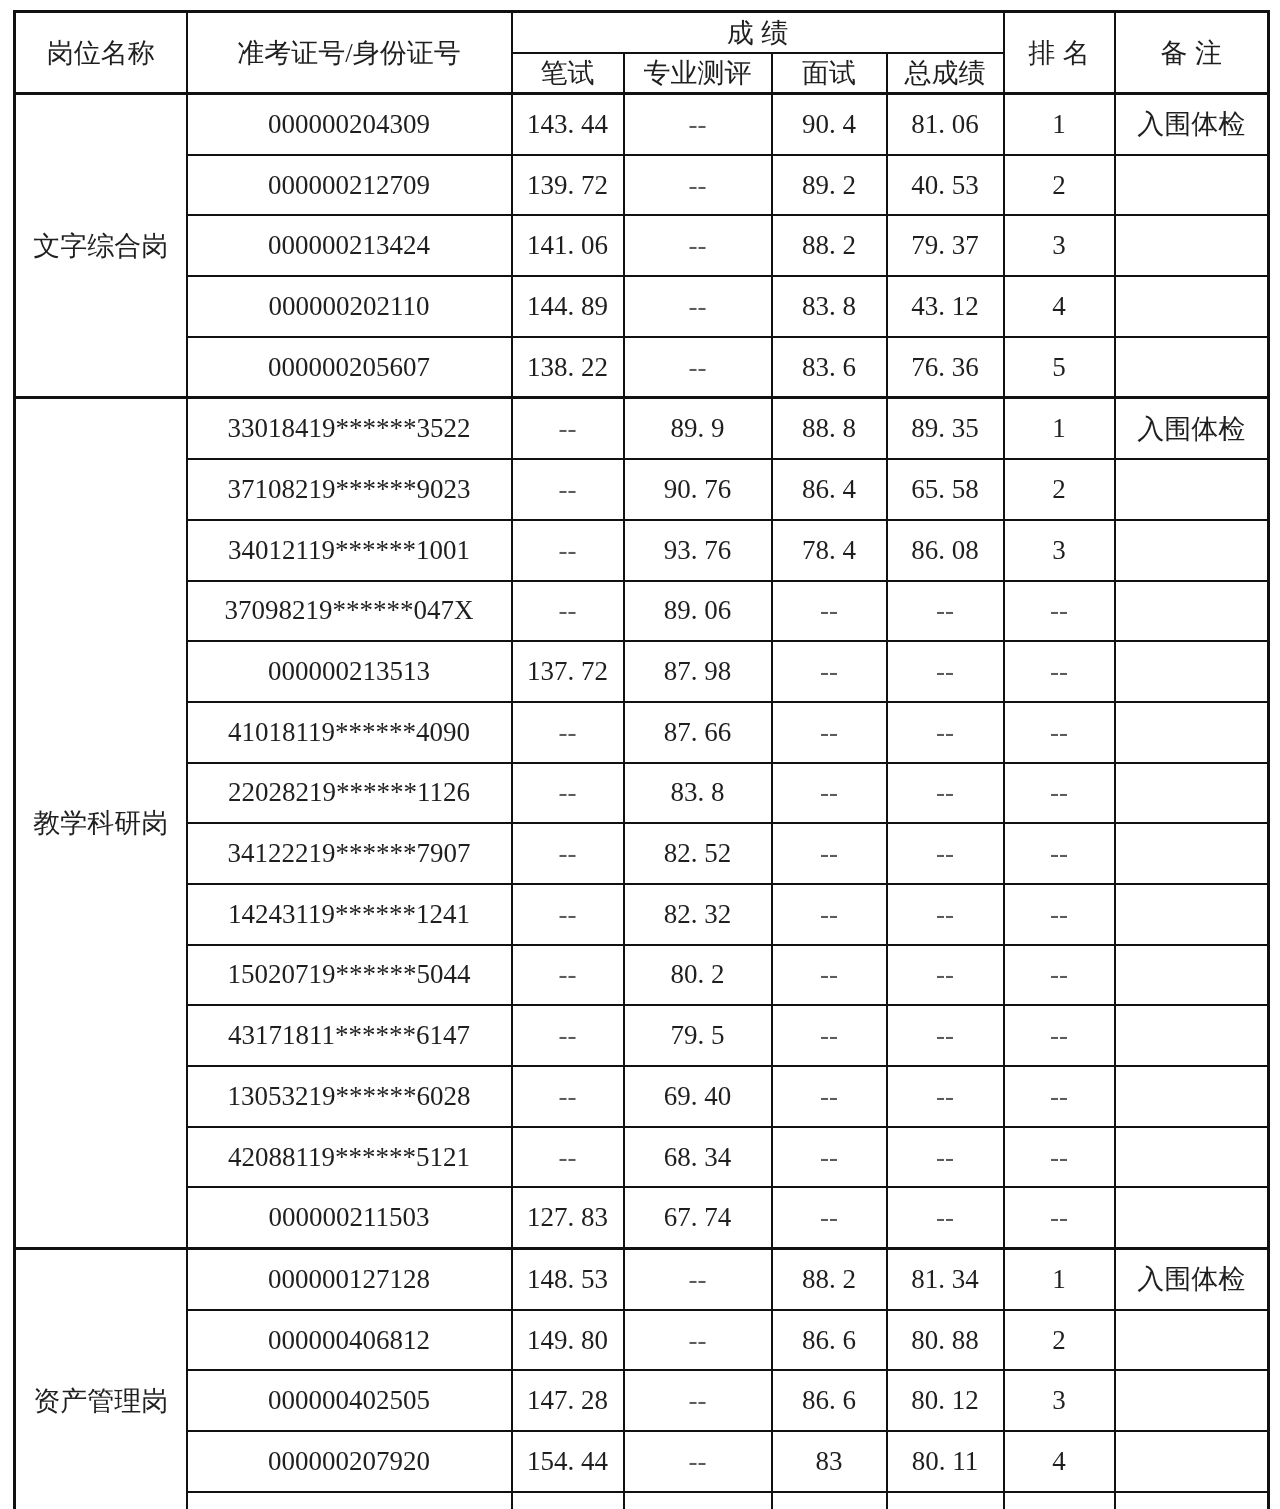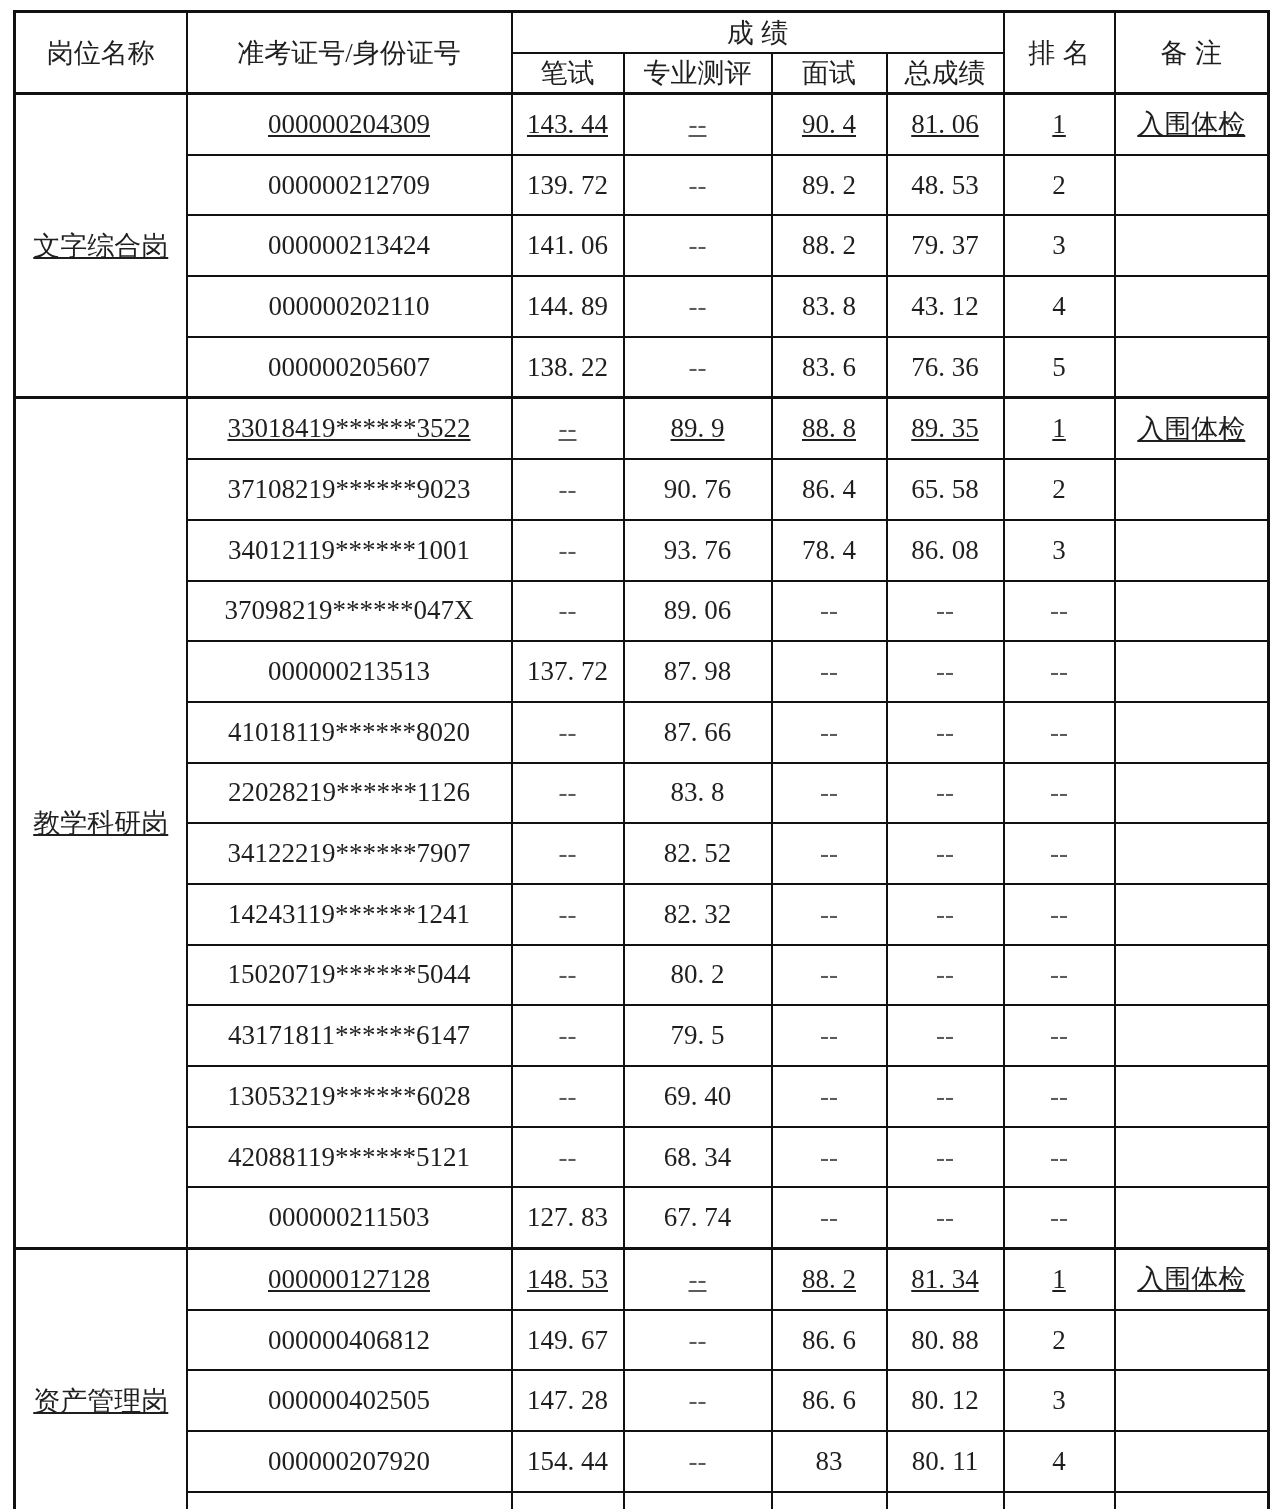--- a/index.html
+++ b/index.html
@@ -26,21 +26,21 @@
     vertical-align: middle;
     font-weight: normal;
     font-size: 27px;
     padding: 0;
     white-space: nowrap;
     overflow: hidden;
   }
   .results thead tr.h1 th { height: 39px; }
   .results thead tr.h2 th { height: 38px; border-bottom-width: 3px; margin-left: 36px; }
   .results tbody td { height: 58.7px; }
-  .results tbody tr.group-start td { border-top-width: 3px; text-decoration: underline; }
+  .results tbody tr.group-start td { border-top-width: 3px; }
   .sp { letter-spacing: 0.28em; text-indent: 0.28em; }
   td.dash { color: #5c5c5c; }
 </style>
 </head>
 <body>
 
 <table class="results">
   <colgroup>
     <col style="width:172px">
     <col style="width:325px">
@@ -75,21 +75,21 @@
         <td>90. 4</td>
         <td>81. 06</td>
         <td>1</td>
         <td>入围体检</td>
       </tr>
       <tr>
         <td>000000212709</td>
         <td>139. 72</td>
         <td class="dash">--</td>
         <td>89. 2</td>
-        <td>48. 53</td>
+        <td>40. 53</td>
         <td>2</td>
         <td></td>
       </tr>
       <tr>
         <td>000000213424</td>
         <td>141. 06</td>
         <td class="dash">--</td>
         <td>88. 2</td>
         <td>79. 37</td>
         <td>3</td>
@@ -153,21 +153,21 @@
       <tr>
         <td>000000213513</td>
         <td>137. 72</td>
         <td>87. 98</td>
         <td class="dash">--</td>
         <td class="dash">--</td>
         <td class="dash">--</td>
         <td></td>
       </tr>
       <tr>
-        <td>41018119******8020</td>
+        <td>41018119******4090</td>
         <td class="dash">--</td>
         <td>87. 66</td>
         <td class="dash">--</td>
         <td class="dash">--</td>
         <td class="dash">--</td>
         <td></td>
       </tr>
       <tr>
         <td>22028219******1126</td>
         <td class="dash">--</td>
@@ -245,21 +245,21 @@
         <td>000000127128</td>
         <td>148. 53</td>
         <td class="dash">--</td>
         <td>88. 2</td>
         <td>81. 34</td>
         <td>1</td>
         <td>入围体检</td>
       </tr>
       <tr>
         <td>000000406812</td>
-        <td>149. 67</td>
+        <td>149. 80</td>
         <td class="dash">--</td>
         <td>86. 6</td>
         <td>80. 88</td>
         <td>2</td>
         <td></td>
       </tr>
       <tr>
         <td>000000402505</td>
         <td>147. 28</td>
         <td class="dash">--</td>

